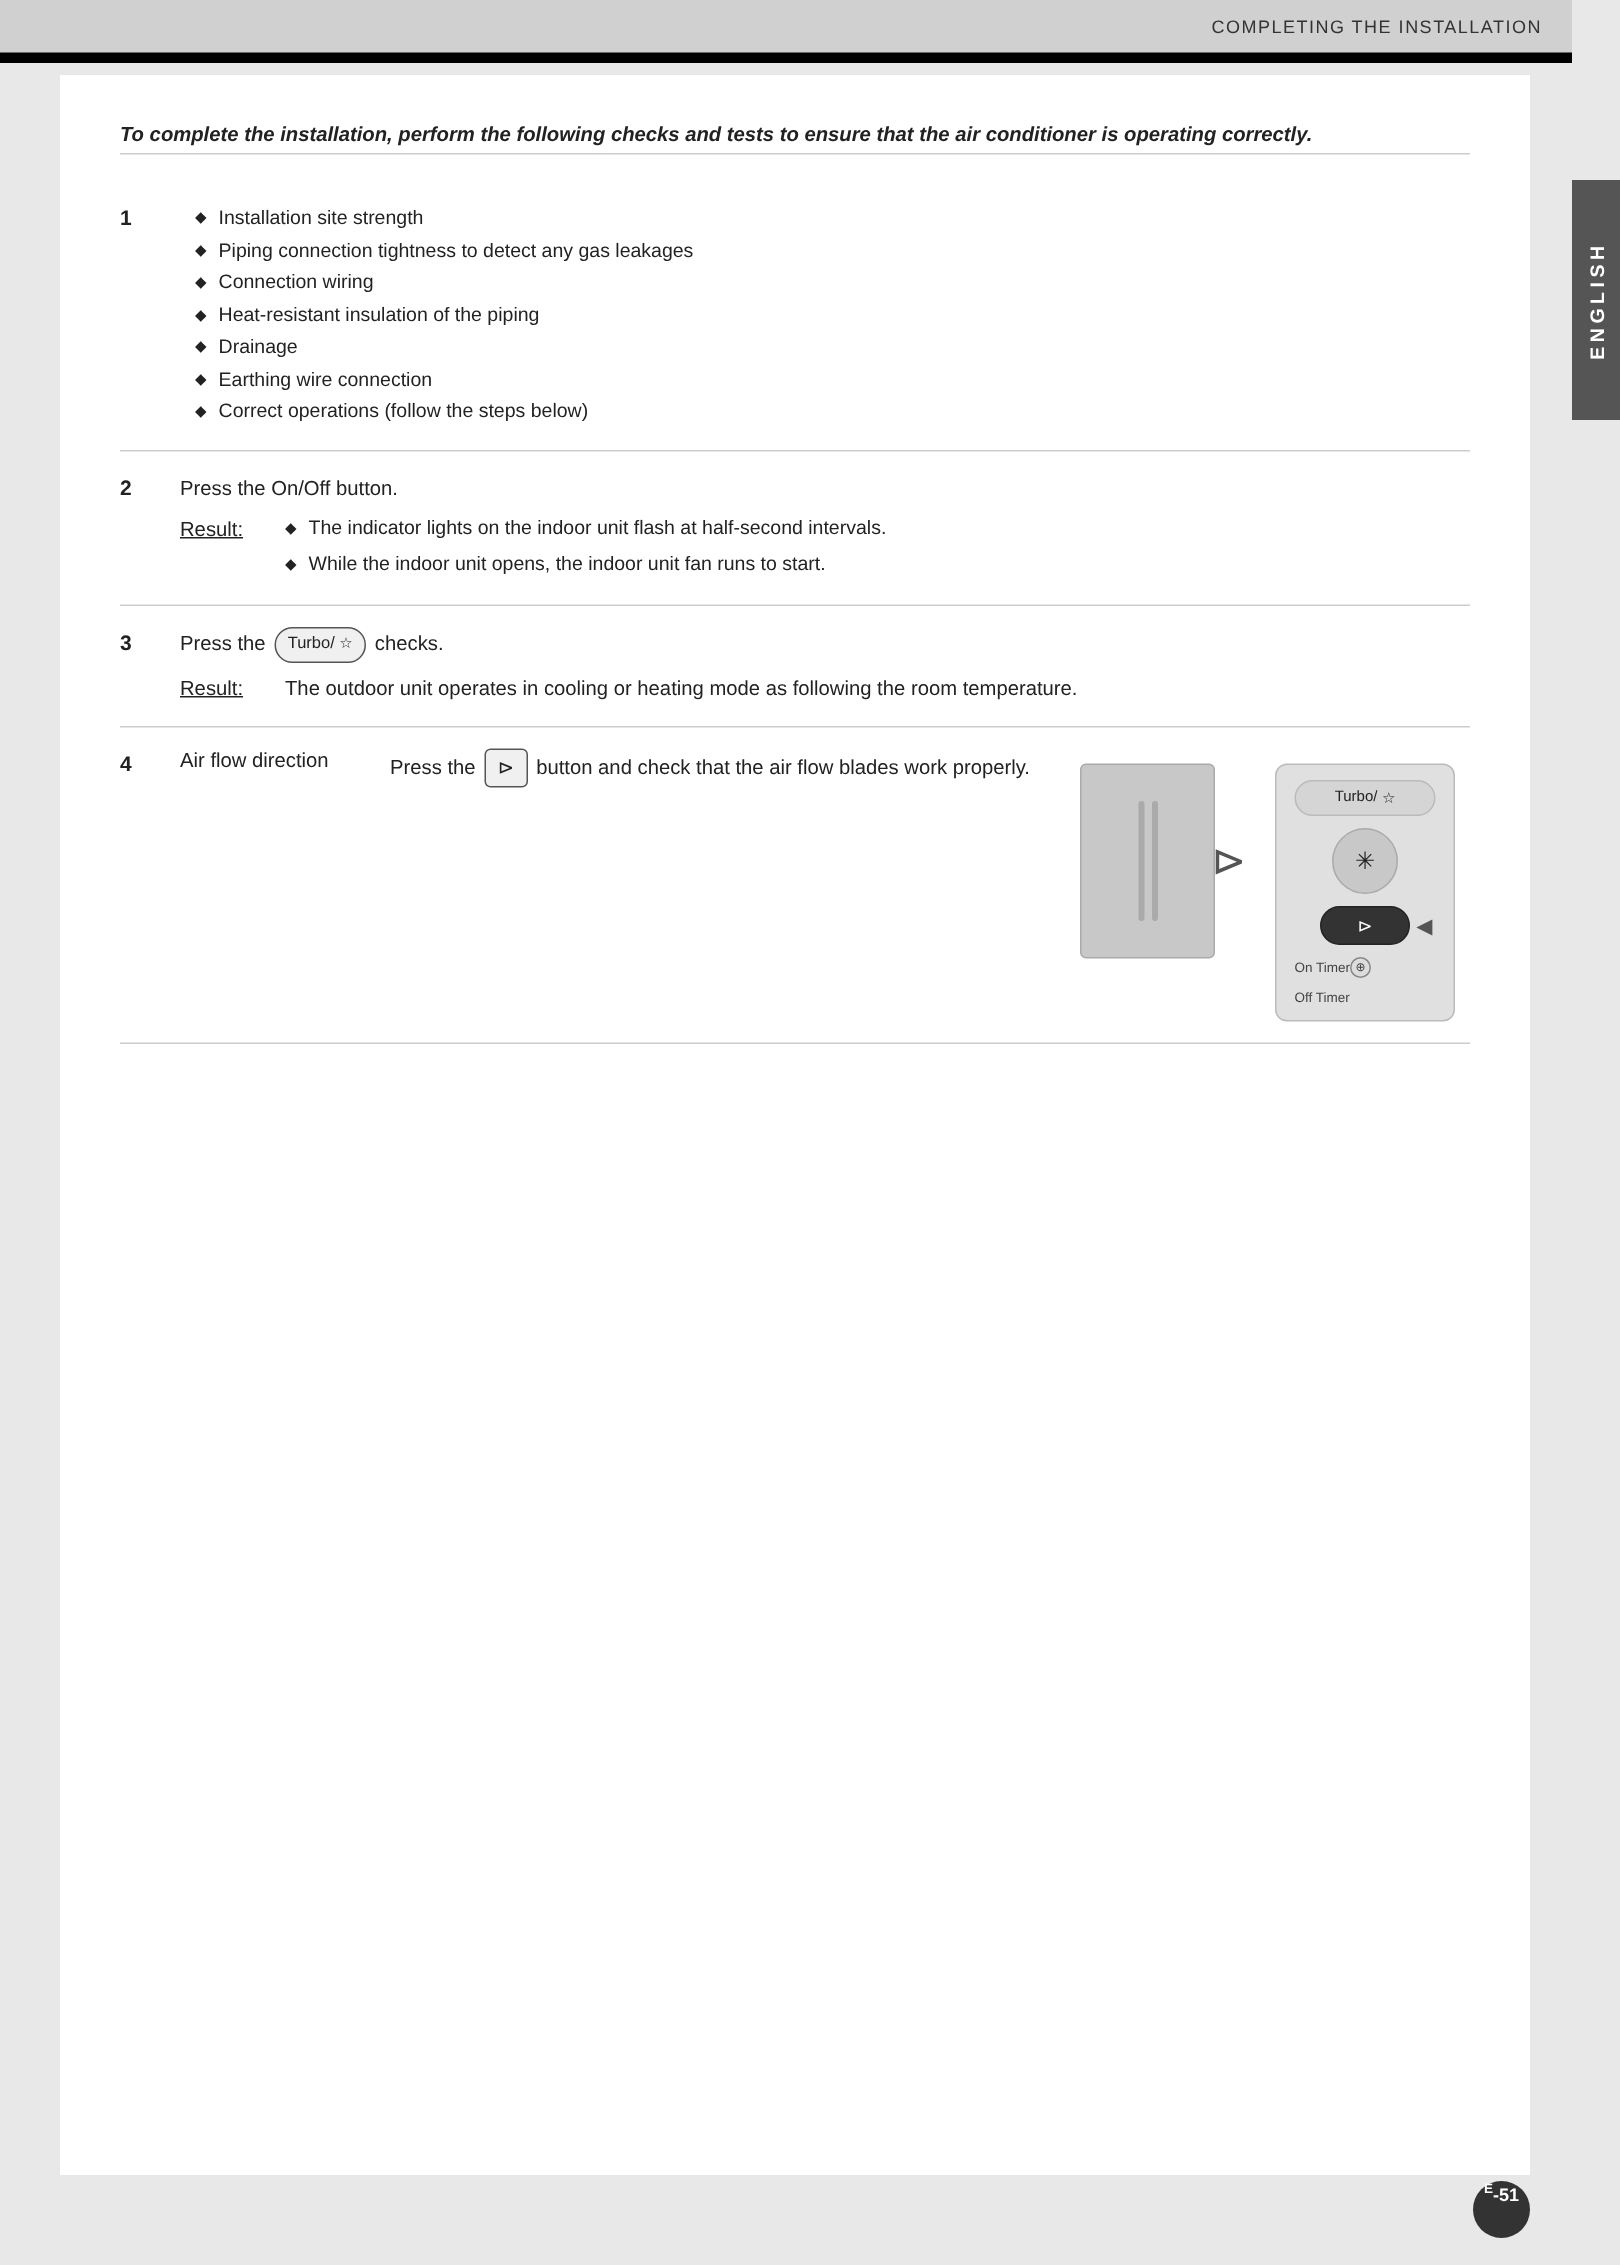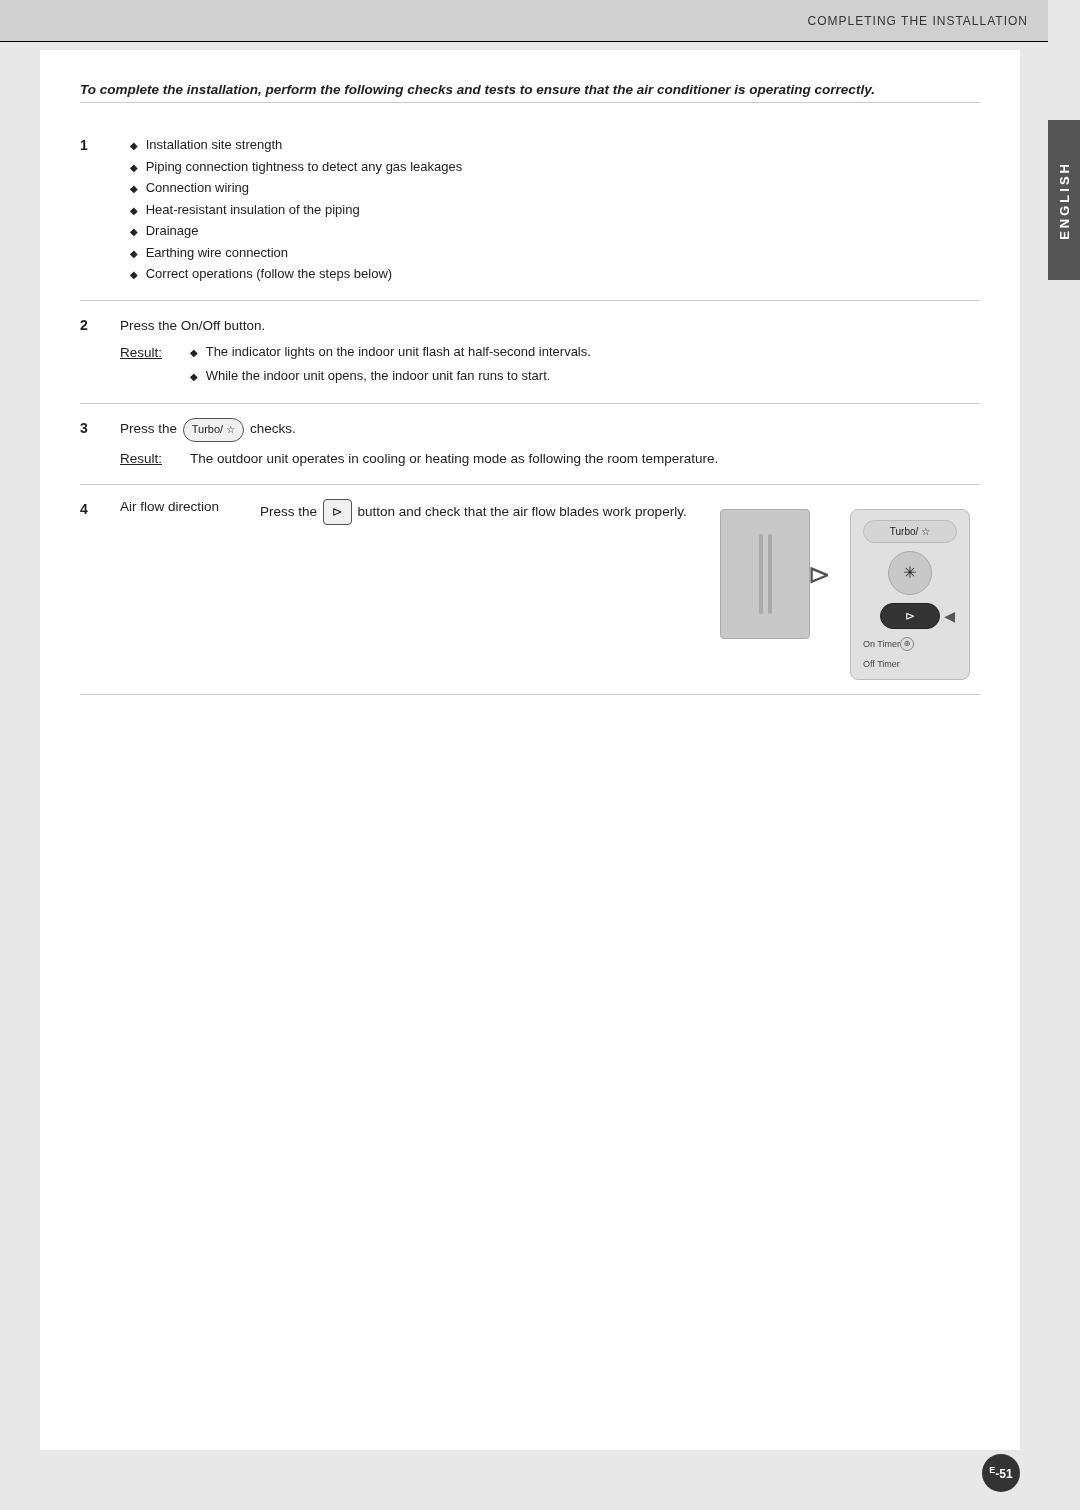--- a/index.html
+++ b/index.html
@@ -43,21 +43,21 @@
       position: absolute;
       top: 0;
       left: 0;
       right: 32px;
       height: 42px;
       background: #d0d0d0;
       display: flex;
       align-items: center;
       justify-content: flex-end;
       padding-right: 20px;
-      border-bottom: 1px solid #000000;
+      border-bottom: 7px solid #000000;
     }
     .header-title {
       font-size: 12px;
       color: #333;
       letter-spacing: 1px;
       font-variant: small-caps;
     }
     .header-title .small-caps-c {
       font-variant: small-caps;
     }
@@ -216,21 +216,21 @@
     
     .page-badge {
       position: absolute;
       bottom: 18px;
       right: 60px;
       width: 38px;
       height: 38px;
       background: #333;
       border-radius: 50%;
       display: flex;
-      align-items: center;
+      align-items: flex-start;
       justify-content: center;
       color: white;
       font-size: 12px;
       font-weight: bold;
     }
   </style>
 </head>
 <body>
 
 <div class="header-bar">

